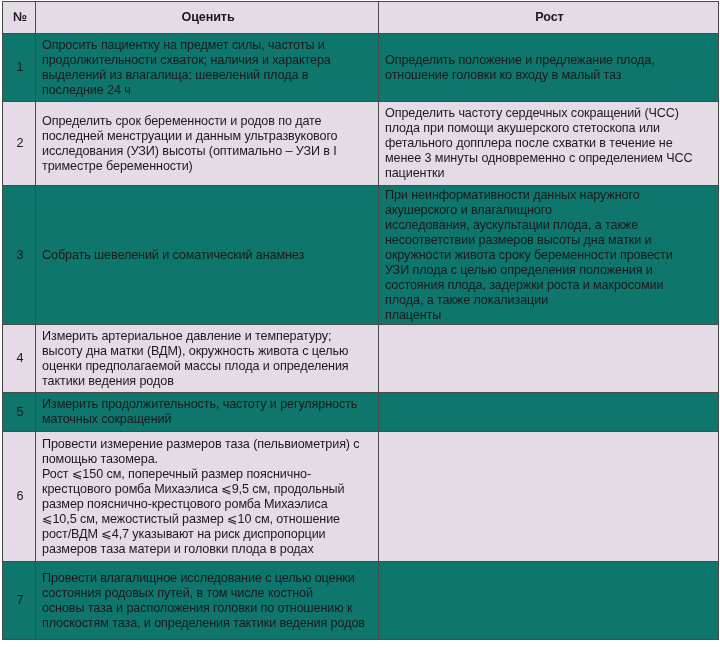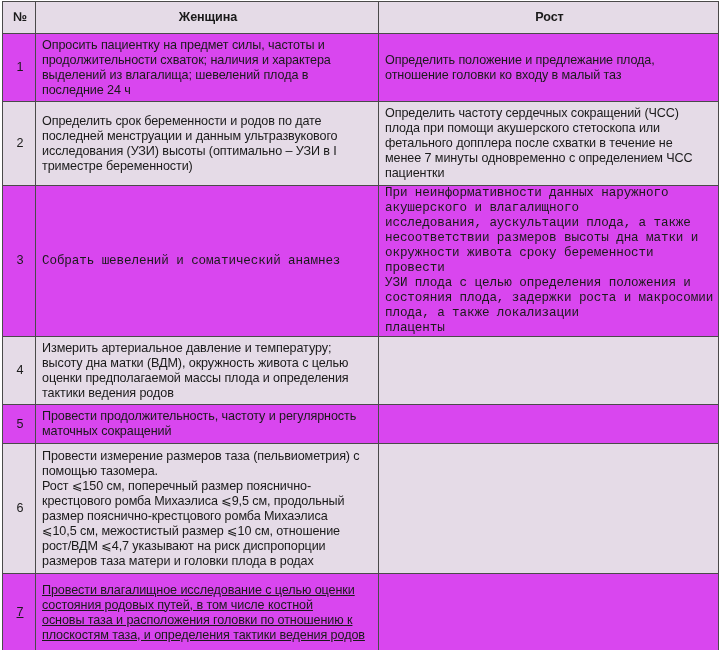--- a/index.html
+++ b/index.html
@@ -39,43 +39,43 @@
     }
     col.c-num { width: 33px; }
     col.c-woman { width: 343px; }
     col.c-fetus { width: 340px; }
     td.num {
       text-align: center;
       padding: 0;
       font-size: 13px;
     }
     tr.shaded td { background: #e5dbe7; }
-    tr.plain td { background: #d946ef; }
+    tr.plain td { background: #0f766e; }
     .cell-text { white-space: pre-line; }
     tr.r1 td { height: 67px; }
     tr.r2 td { height: 83px; }
-    tr.r3 td { height: 138px; font-family: Liberation Mono, monospace; }
+    tr.r3 td { height: 138px; }
     tr.r4 td { height: 67px; }
     tr.r5 td { height: 38px; }
     tr.r6 td { height: 129px; }
-    tr.r7 td { height: 77px; text-decoration: underline; }
+    tr.r7 td { height: 77px; }
   </style>
 </head>
 <body>
 
 <table class="main">
   <colgroup>
     <col class="c-num">
     <col class="c-woman">
     <col class="c-fetus">
   </colgroup>
   <thead>
     <tr>
       <th>№</th>
-      <th>Женщина</th>
+      <th>Оценить</th>
       <th>Рост</th>
     </tr>
   </thead>
   <tbody>
     <tr class="plain r1">
       <td class="num">1</td>
       <td class="cell-text">Опросить пациентку на предмет силы, частоты и
 продолжительности схваток; наличия и характера
 выделений из влагалища; шевелений плода в
 последние 24 ч</td>
@@ -84,21 +84,21 @@
     </tr>
     <tr class="shaded r2">
       <td class="num">2</td>
       <td class="cell-text">Определить срок беременности и родов по дате
 последней менструации и данным ультразвукового
 исследования (УЗИ) высоты (оптимально – УЗИ в I
 триместре беременности)</td>
       <td class="cell-text">Определить частоту сердечных сокращений (ЧСС)
 плода при помощи акушерского стетоскопа или
 фетального допплера после схватки в течение не
-менее 7 минуты одновременно с определением ЧСС
+менее 3 минуты одновременно с определением ЧСС
 пациентки</td>
     </tr>
     <tr class="plain r3">
       <td class="num">3</td>
       <td class="cell-text">Собрать шевелений и соматический анамнез</td>
       <td class="cell-text">При неинформативности данных наружного
 акушерского и влагалищного
 исследования, аускультации плода, а также
 несоответствии размеров высоты дна матки и
 окружности живота сроку беременности провести
@@ -110,21 +110,21 @@
     <tr class="shaded r4">
       <td class="num">4</td>
       <td class="cell-text">Измерить артериальное давление и температуру;
 высоту дна матки (ВДМ), окружность живота с целью
 оценки предполагаемой массы плода и определения
 тактики ведения родов</td>
       <td class="cell-text"></td>
     </tr>
     <tr class="plain r5">
       <td class="num">5</td>
-      <td class="cell-text">Провести продолжительность, частоту и регулярность
+      <td class="cell-text">Измерить продолжительность, частоту и регулярность
 маточных сокращений</td>
       <td class="cell-text"></td>
     </tr>
     <tr class="shaded r6">
       <td class="num">6</td>
       <td class="cell-text">Провести измерение размеров таза (пельвиометрия) с
 помощью тазомера.
 Рост ⩽150 см, поперечный размер пояснично-
 крестцового ромба Михаэлиса ⩽9,5 см, продольный
 размер пояснично-крестцового ромба Михаэлиса

